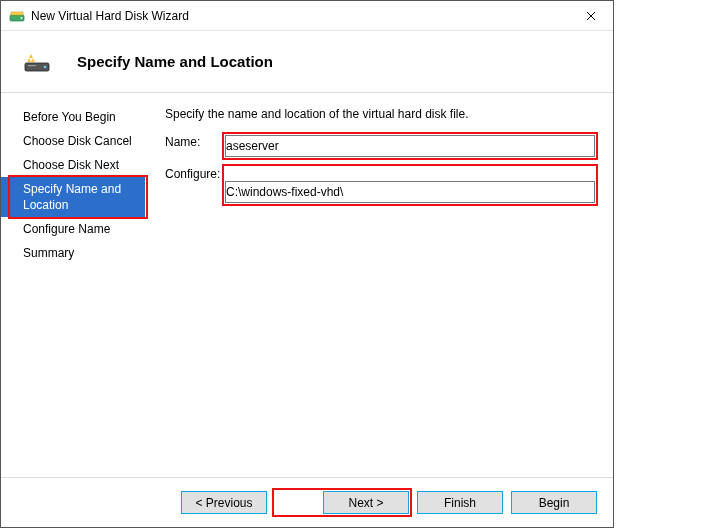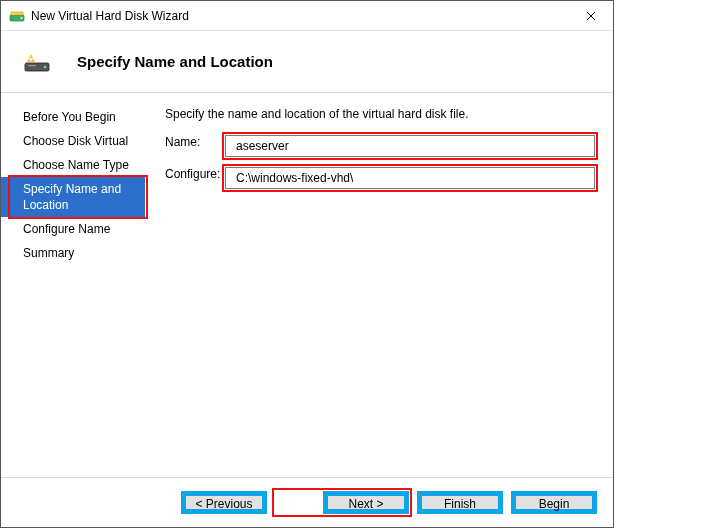--- a/index.html
+++ b/index.html
@@ -107,28 +107,28 @@
     width: 60px;
     font-size: 12px;
   }
   .row .fieldwrap {
     position: relative;
     flex: 0 0 auto;
   }
   .row input[type=text] {
     height: 22px;
     border: 1px solid #7a7a7a;
-    padding: 1px 10px;
+    padding: 1px 0;
     font-family: inherit;
     font-size: 12px;
     outline: none;
     background:#fff;
   }
   .name-input { width: 370px; }
-  .loc-input { width: 370px; }
+  .loc-input { width: 370px; margin-top: 14px; }
   .high {
     position:absolute;
     left:-3px; top:-3px; right:-3px; bottom:-3px;
     border:2px solid #e11;
     pointer-events:none;
   }
   .browse {
     margin-left: 10px;
     height: 23px;
     width: 76px;
@@ -144,21 +144,21 @@
     display:flex;
     align-items:center;
     justify-content:flex-end;
     padding: 0 16px;
     gap: 8px;
     background:#fff;
   }
   .footer button {
     height: 23px;
     width: 86px;
-    border: 5px solid #0ea5e9;
+    border: 1px solid #0ea5e9;
     background: #e1e1e1;
     font-family: inherit;
     font-size: 12px;
     cursor: pointer;
   }
   .btnwrap { position:relative; display:inline-block;padding-left:48px;}
   .btnwrap .high2 {
     position:absolute;
     left:-3px; top:-3px; right:-3px; bottom:-3px;
     border:2px solid #e11;
@@ -194,22 +194,22 @@
         <rect x="5" y="14" width="8" height="1.2" fill="#999"></rect>
         <path d="M8 3 l2 4 l-4 0 z M6 7 l2 4 l-4 0 z M10 7 l2 4 l-4 0 z" fill="#ffbe3d"></path>
       </svg>
     </div>
     <h1>Specify Name and Location</h1>
   </div>
 
   <div class="body">
     <div class="sidebar">
       <div class="step">Before You Begin</div>
-      <div class="step">Choose Disk Virtual</div>
-      <div class="step">Choose Name Type</div>
+      <div class="step">Choose Disk Cancel</div>
+      <div class="step">Choose Disk Next</div>
       <div class="step-wrap">
         <div class="step active">Specify Name and Location</div>
         <div class="step-highlight"></div>
       </div>
       <div class="step">Configure Name</div>
       <div class="step">Summary</div>
     </div>
 
     <div class="content">
       <div class="instr">Specify the name and location of the virtual hard disk file.</div>

